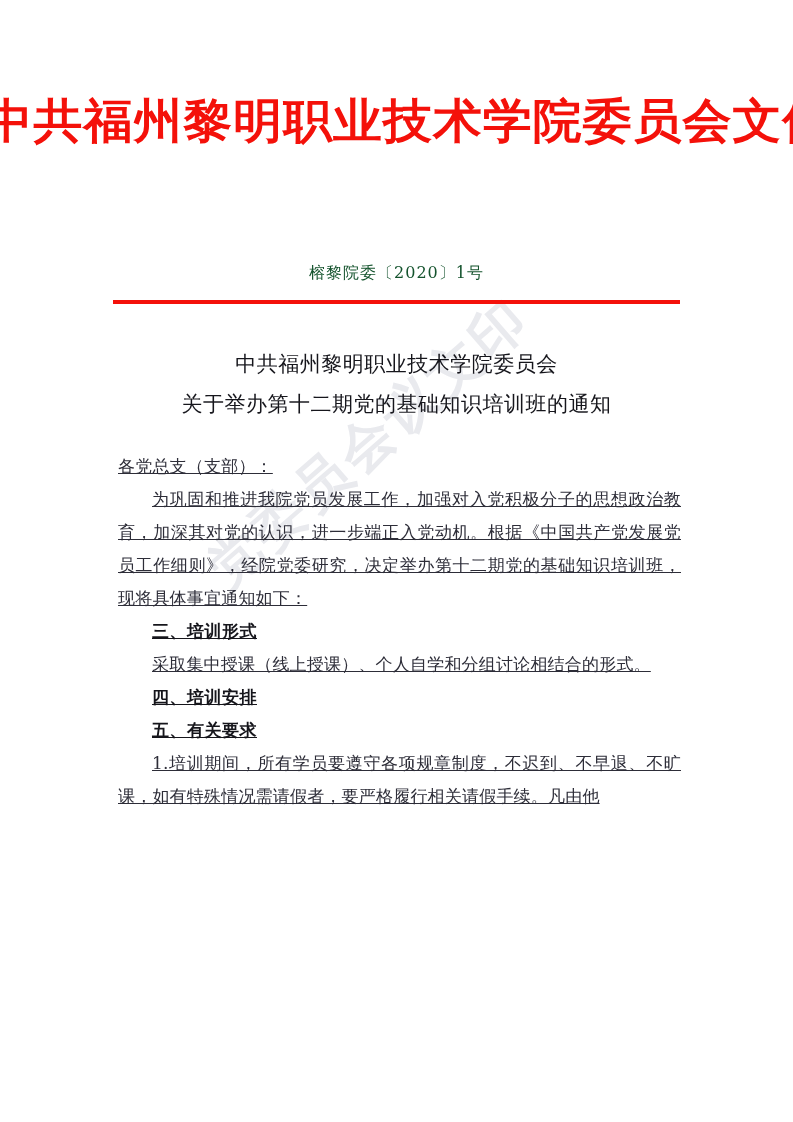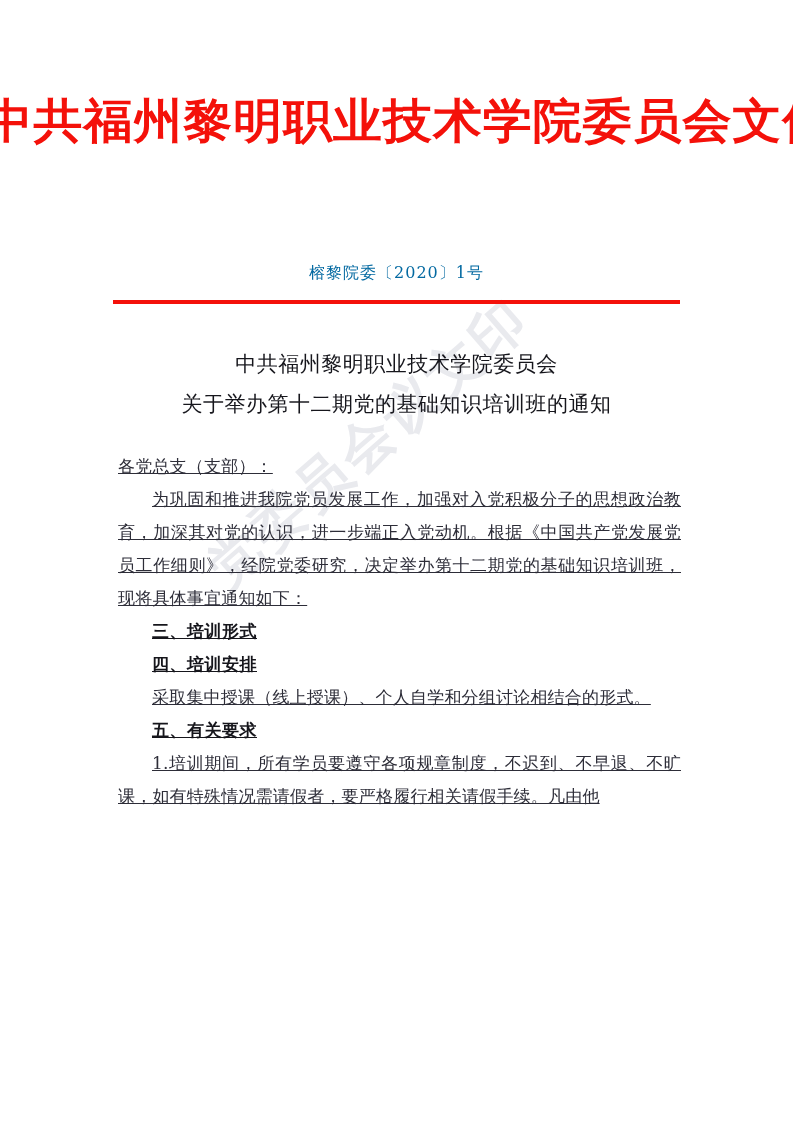--- a/index.html
+++ b/index.html
@@ -76,21 +76,21 @@
   }
 
   
   .doc-number {
     position: absolute;
     left: 0;
     top: 262px;
     width: 793px;
     text-align: center;
     font-size: 16px;
-    color: #0369a1;
+    color: #14532d;
     letter-spacing: 1px;
     line-height: 1.4;
   }
 
   
   .red-rule {
     position: absolute;
     left: 113px;
     top: 300px;
     width: 567px;
@@ -169,23 +169,23 @@
 
     <div class="body-block">
 
       <p class="para">各党总支（支部）：</p>
 
       <p class="para indent-2">为巩固和推进我院党员发展工作，加强对入党积极分子的思想政治教育，加深其对党的认识，进一步端正入党动机。根据《中国共产党发展党员工作细则》，经院党委研究，决定举办第十二期党的基础知识培训班，现将具体事宜通知如下：</p>
 
 
 
       <p class="para heading">三、培训形式</p>
+      <p class="para indent-2 nowrap">采取集中授课（线上授课）、个人自学和分组讨论相结合的形式。</p>
+
       <p class="para heading">四、培训安排</p>
-
-      <p class="para indent-2 nowrap">采取集中授课（线上授课）、个人自学和分组讨论相结合的形式。</p>
 
       <p class="para heading">五、有关要求</p>
       <p class="para indent-2">1.培训期间，所有学员要遵守各项规章制度，不迟到、不早退、不旷课，如有特殊情况需请假者，要严格履行相关请假手续。凡由他</p>
 
     </div>
 
   </div>
 </div>
 
 </body></html>

